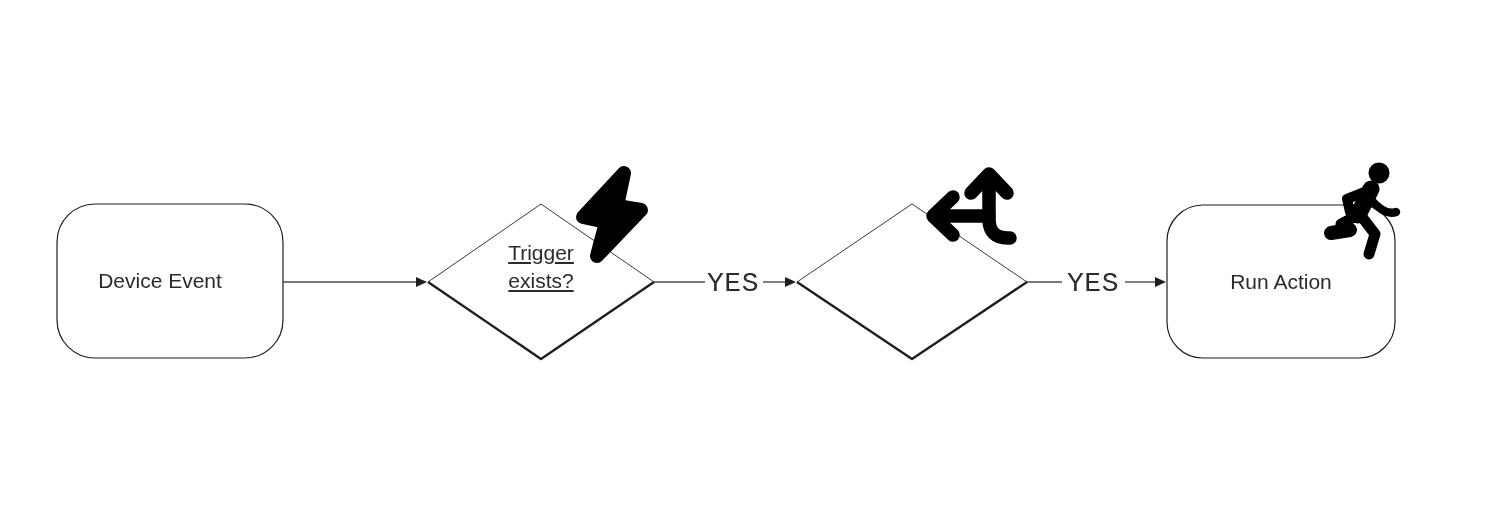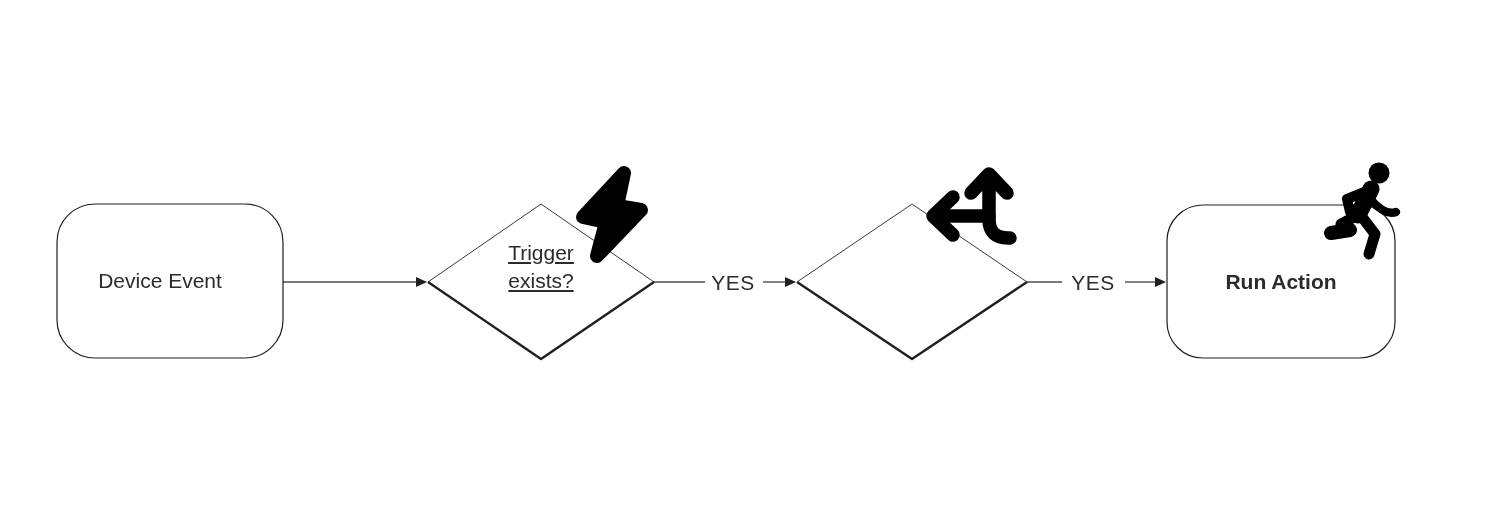--- a/index.html
+++ b/index.html
@@ -30,23 +30,24 @@
     font-size: 21px;
     line-height: 28px;
     pointer-events: none;
   }
   .edge-label {
     position: absolute;
     display: flex;
     align-items: center;
     justify-content: center;
     color: var(--text, #2b2b2b);
-    font-size: 21px;
+    font-size: 28px;
     letter-spacing: 0.5px;
     pointer-events: none;
+    font-family: Liberation Mono, monospace;
   }
   .icon-svg {
     position: absolute;
   }
   .shape-rect {
     fill: #ffffff;
     stroke: var(--node-stroke, #1f1f1f);
     stroke-width: 1.2;
   }
   .diamond-top {
@@ -127,21 +128,21 @@
     <g>
       <rect class="shape-rect" x="1167" y="205" width="228" height="153" rx="36" ry="36"></rect>
     </g>
   </svg>
 
   <div class="node-label" style="left:57px; top:204px; width:206px; height:154px;">Device Event</div>
 
   <div class="node-label" style="left:481px; top:224px; width:120px; height:85px;text-decoration:underline;">Trigger exists?</div>
 
 
-  <div class="node-label" style="left:1167px; top:205px; width:228px; height:153px;font-weight:bold;">Run Action</div>
+  <div class="node-label" style="left:1167px; top:205px; width:228px; height:153px;">Run Action</div>
 
   <div class="edge-label" style="left:703px; top:265px; width:60px; height:36px;">YES</div>
 
   <div class="edge-label" style="left:1063px; top:265px; width:60px; height:36px;">YES</div>
 
   <svg class="icon-svg" style="left:571px; top:164px;" width="82" height="102" viewBox="0 0 82 102">
     <path class="icon-fill" style="stroke:var(--icon,#000); stroke-width:14; stroke-linejoin:round; stroke-linecap:round;" d="M53 9 L12 53 L35 58 L26 92 L70 46 L46 42 Z"></path>
   </svg>
 
   <svg class="icon-svg" style="left:919px; top:163px;" width="108" height="104" viewBox="0 0 108 104">

